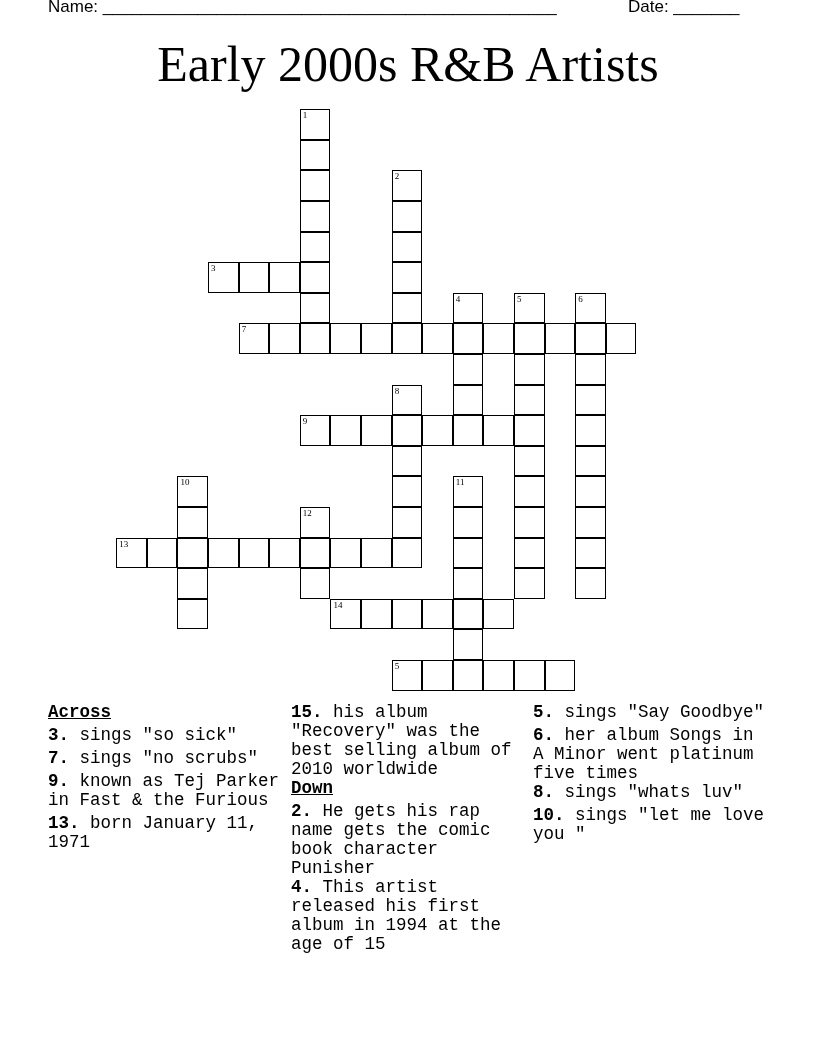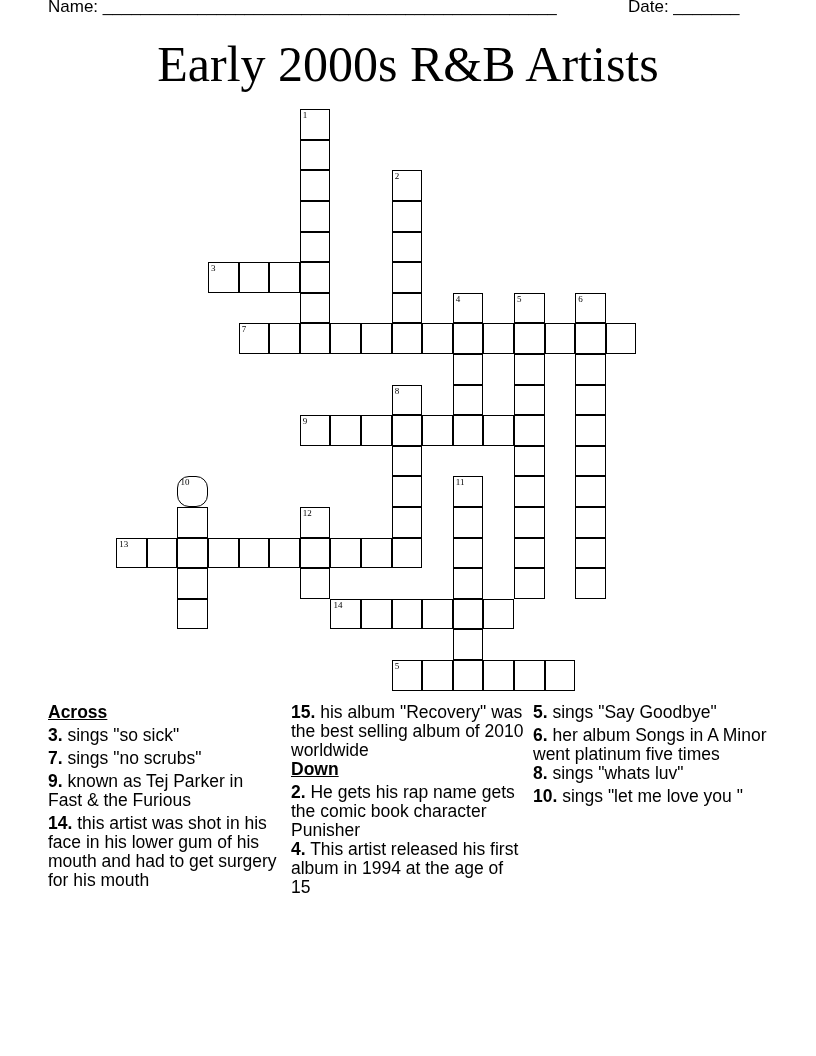--- a/index.html
+++ b/index.html
@@ -4,21 +4,21 @@
 <style>
   html,body{margin:0;padding:0;background:#fff;}
   body{width:816px;height:1056px;position:relative;overflow:hidden;color:#000;}
   .header{position:absolute;top:-3px;left:48px;width:700px;font-family:"Liberation Sans",sans-serif;font-size:17px;}
   .header .name{position:absolute;left:0;}
   .header .date{position:absolute;left:580px;}
   .title{position:absolute;top:34px;left:0;width:816px;text-align:center;font-family:"Liberation Serif",serif;font-size:50px;line-height:60px;}
   .grid{position:absolute;left:117px;top:110px;}
   .cell{position:absolute;width:30.6px;height:30.6px;box-sizing:border-box;border:1.5px solid #000;background:#fff;margin:-0.75px 0 0 -0.75px;}
   .cell .num{position:absolute;left:2px;top:1px;font-family:"Liberation Serif",serif;font-size:9px;line-height:9px;}
-  .clues{position:absolute;top:703px;font-family:Liberation Sans, sans-serif;font-size:17.5px;line-height:19px;}
+  .clues{position:absolute;top:703px;font-family:Liberation Mono, monospace;font-size:17.5px;line-height:19px;}
   .col1{left:48px;width:232px;}
   .col2{left:291px;width:236px;}
   .col3{left:533px;width:240px;}
   .clue{margin-bottom:4px;}
   .clue b{font-weight:bold;margin-top:16px;}
   .sect{font-weight:bold;text-decoration:underline;margin-bottom:4px;}
 </style>
 </head>
 <body>
 
@@ -102,21 +102,21 @@
     <div class="cell" style="left: 275.4px; top: 367.2px;"></div>
     <div class="cell" style="left: 275.4px; top: 397.8px;"></div>
     <div class="cell" style="left: 275.4px; top: 428.4px;"></div>
     <div class="cell" style="left: 183.6px; top: 306px;">
       <span class="num">9</span>
     </div>
     <div class="cell" style="left: 214.2px; top: 306px;"></div>
     <div class="cell" style="left: 244.8px; top: 306px;"></div>
     <div class="cell" style="left: 306px; top: 306px;"></div>
     <div class="cell" style="left: 367.2px; top: 306px;"></div>
-    <div class="cell" style="left: 61.2px; top: 367.2px; border-radius: 12px;">
+    <div class="cell" style="left: 61.2px; top: 367.2px;">
       <span class="num">10</span>
     </div>
     <div class="cell" style="left: 61.2px; top: 397.8px;"></div>
     <div class="cell" style="left: 61.2px; top: 428.4px;"></div>
     <div class="cell" style="left: 61.2px; top: 459px;"></div>
     <div class="cell" style="left: 61.2px; top: 489.6px;"></div>
     <div class="cell" style="left: 336.6px; top: 367.2px;">
       <span class="num">11</span>
     </div>
     <div class="cell" style="left: 336.6px; top: 397.8px;"></div>
@@ -153,21 +153,21 @@
     <div class="cell" style="left: 367.2px; top: 550.8px;"></div>
     <div class="cell" style="left: 397.8px; top: 550.8px;"></div>
     <div class="cell" style="left: 428.4px; top: 550.8px;"></div>
   </div>
 
 <div class="clues col1">
   <div class="sect">Across</div>
   <div class="clue"><b>3.</b><span> sings "so sick"</span></div>
   <div class="clue"><b>7.</b><span> sings "no scrubs"</span></div>
   <div class="clue"><b>9.</b><span> known as Tej Parker in Fast &amp; the Furious</span></div>
-  <div class="clue"><b>14.</b><span> this artist was shot in his face in his lower gum of his mouth and had to get surgery for his mouth</span></div>
+  <div class="clue"><b>13.</b><span> born January 11, 1971</span></div>
 </div>
 
 <div class="clues col2">
   <div class="clue" style="margin-bottom:0"><b>15.</b><span> his album "Recovery" was the best selling album of 2010 worldwide</span></div>
   <div class="sect">Down</div>
   <div class="clue" style="margin-bottom:0"><b>2.</b><span> He gets his rap name gets the comic book character Punisher</span></div>
   <div class="clue"><b>4.</b><span> This artist released his first album in 1994 at the age of 15</span></div>
 </div>
 
 <div class="clues col3">

